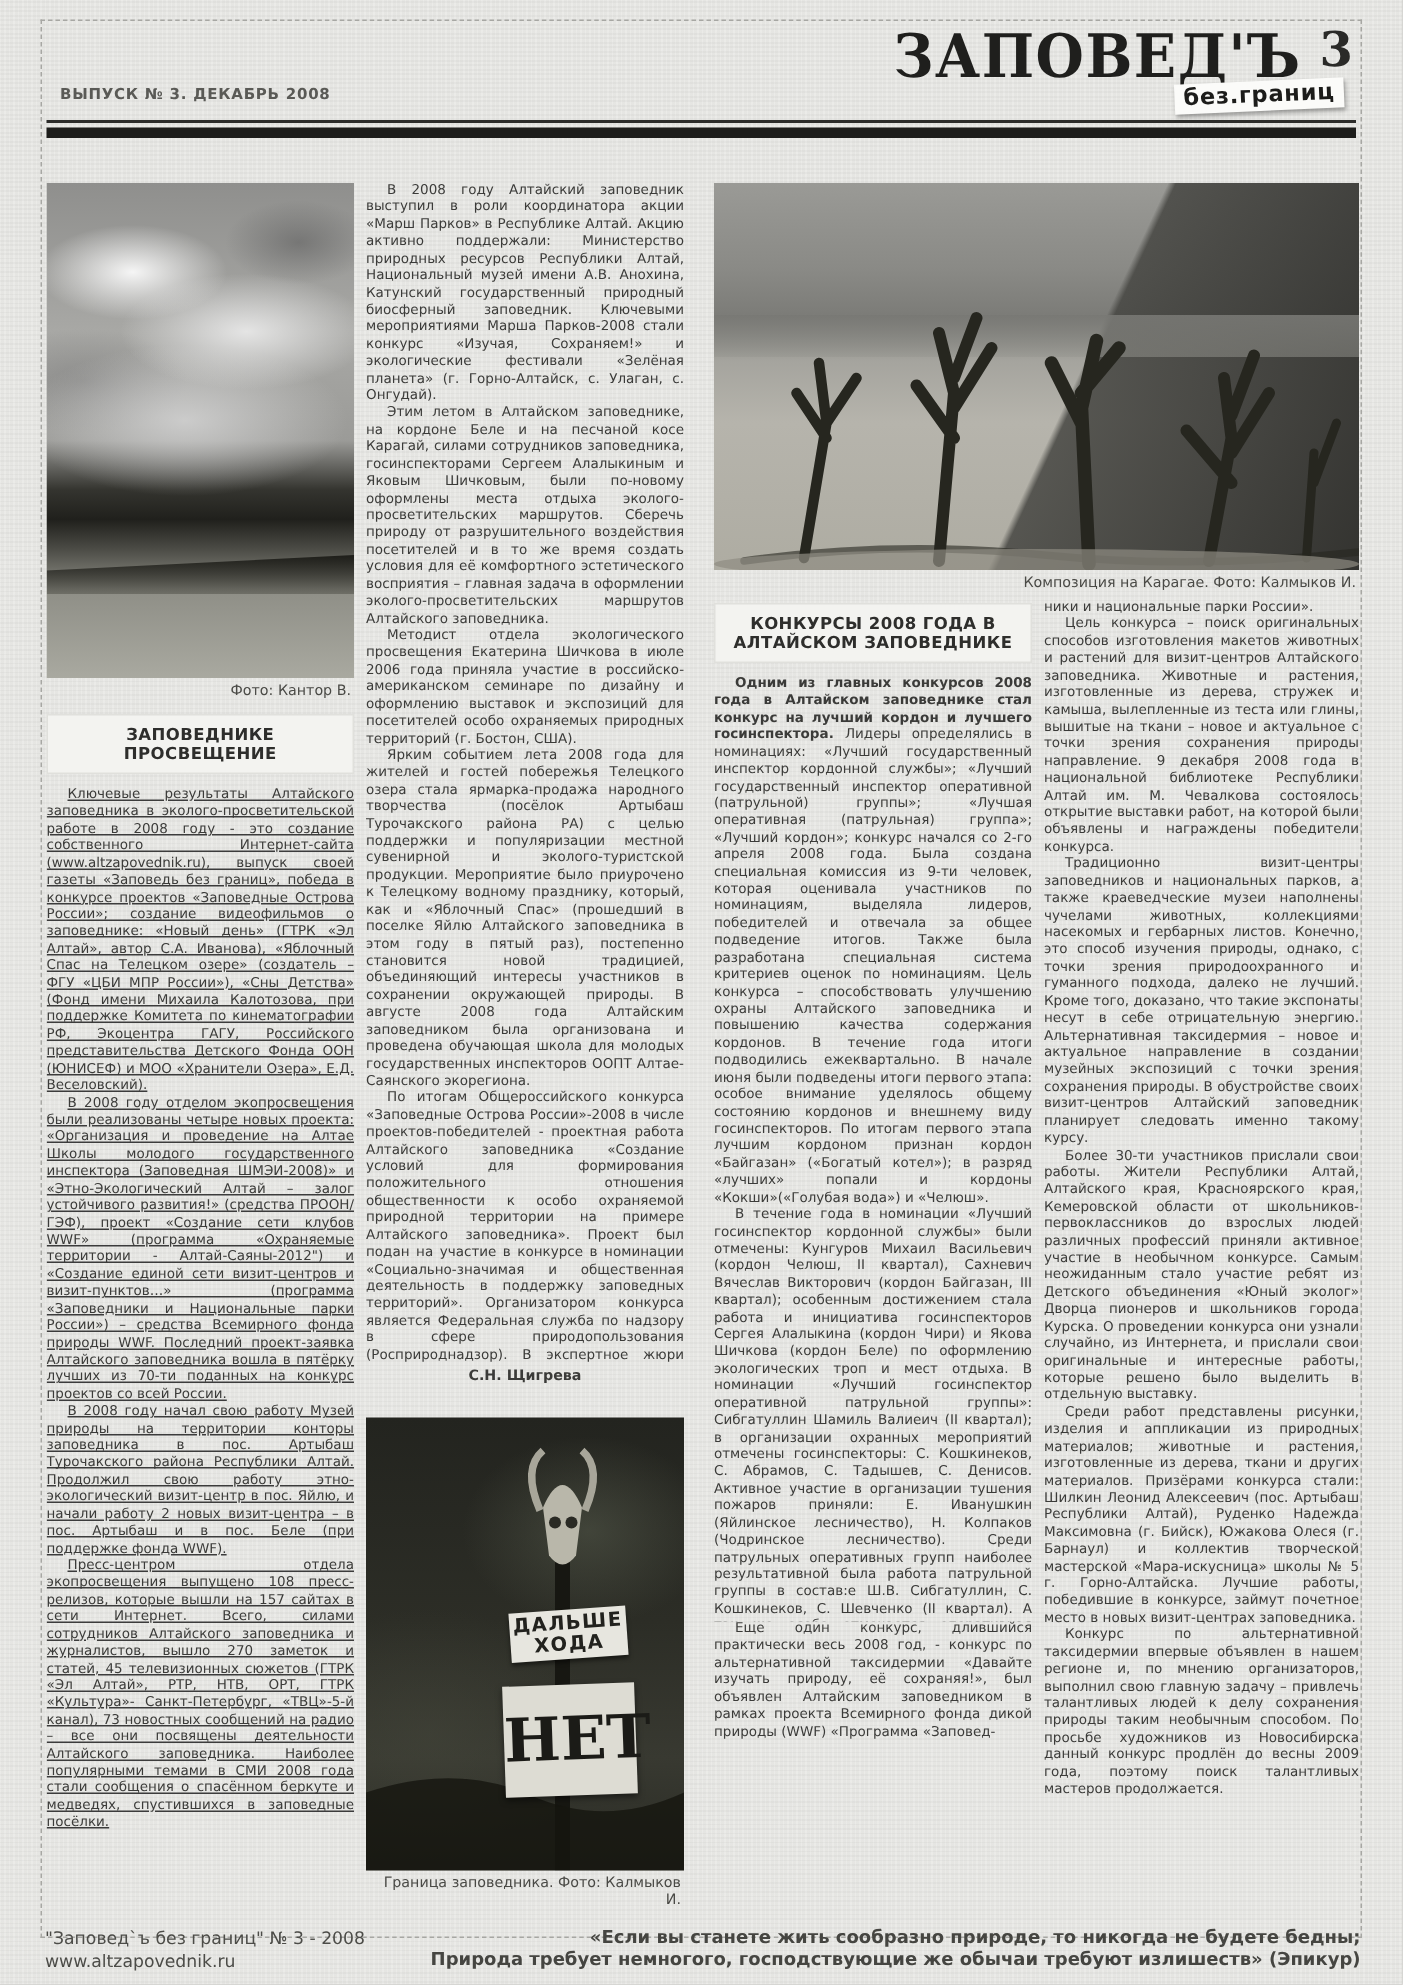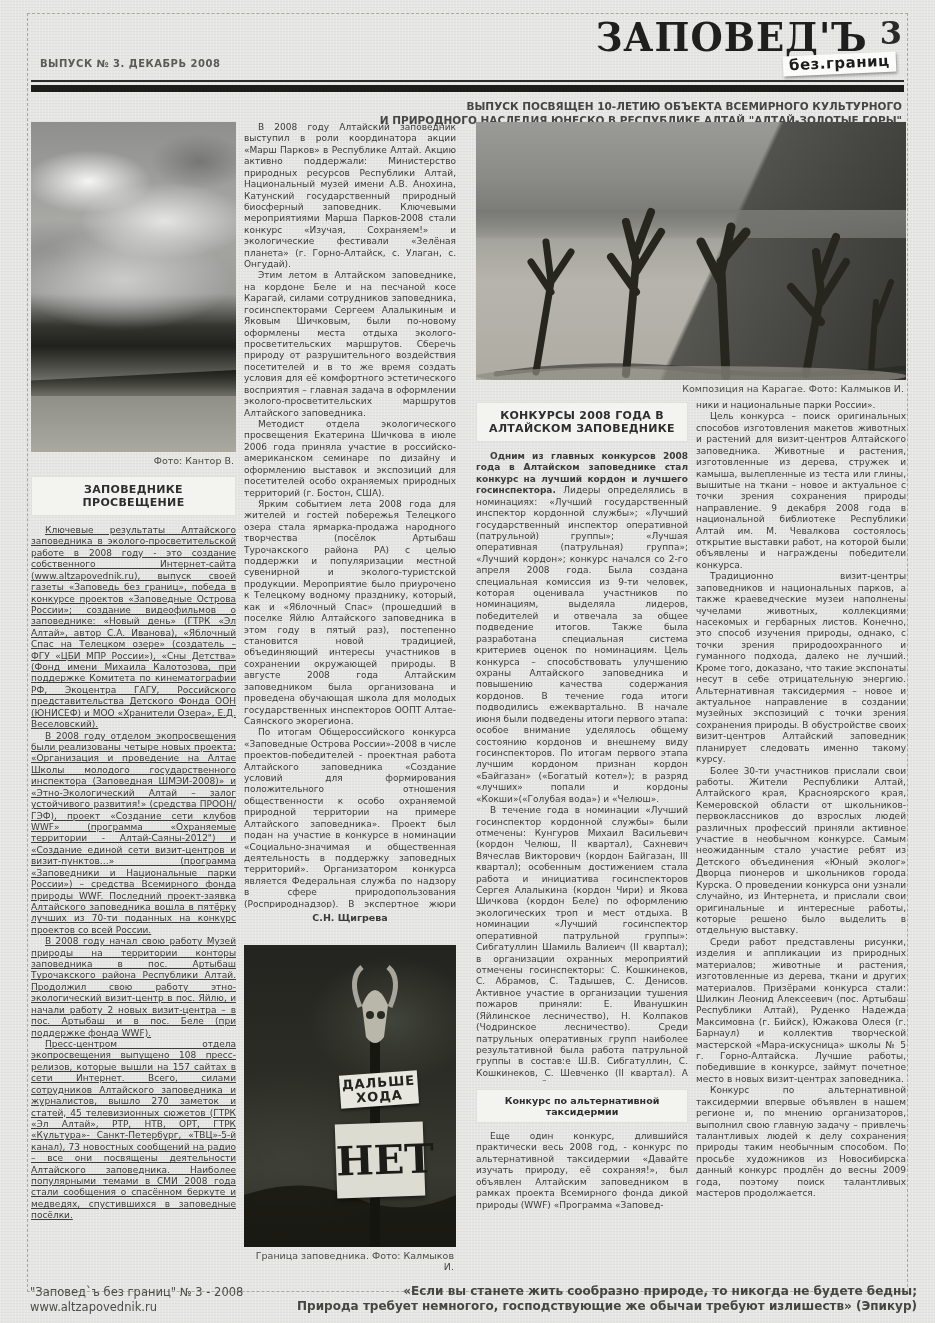--- a/index.html
+++ b/index.html
@@ -86,41 +86,37 @@
     transform:rotate(-4deg); text-align:center; font-weight:bold; color:#22221e;
     font-size:13px; line-height:1.05; letter-spacing:1px; box-shadow:0 2px 3px rgba(0,0,0,.5);
   }
   .sign-lower{
     position:absolute; left:92px; top:178px; width:88px; height:74px; background:#dddcd3;
     transform:rotate(-2deg); text-align:center; font-weight:bold; color:#1b1b17;
     font-size:40px; line-height:74px; font-family:"DejaVu Serif", serif; box-shadow:0 2px 4px rgba(0,0,0,.5);
   }
   
   .footer-left{ position:absolute; left:30px; bottom:8px; font-size:11.5px; color:#4c4c48; line-height:1.3; }
-  .footer-right{ position:absolute; right:18px; bottom:8px; font-size:12px; color:#454541; line-height:1.3; text-align:right; font-weight:bold; }
+  .footer-right{ position:absolute; right:28px; bottom:8px; font-size:12px; color:#454541; line-height:1.3; text-align:right; font-weight:bold; }
 </style>
 </head>
 <body>
 
 <div class="page">
   <div class="content-box">
 
     <div class="hdr">
       <div class="issue-line">ВЫПУСК № 3. ДЕКАБРЬ 2008</div>
       <div class="masthead-wrap">
         <span class="masthead">ЗАПОВЕД'Ъ</span><span class="pageno">3</span>
         <span class="masthead-tag">без.границ</span>
       </div>
     </div>
     <div class="rule-thin"></div>
     <div class="rule-thick"></div>
-    <div class="dedication">
-      <span>ВЫПУСК ПОСВЯЩЕН 10-ЛЕТИЮ ОБЪЕКТА ВСЕМИРНОГО КУЛЬТУРНОГО</span><br>
-      <span>И ПРИРОДНОГО НАСЛЕДИЯ ЮНЕСКО В РЕСПУБЛИКЕ АЛТАЙ "АЛТАЙ-ЗОЛОТЫЕ ГОРЫ"</span>
-    </div>
 
     <div class="main">
 
       <div class="col col1">
         <div class="photo photo-lake">
           <div class="lake-shore"></div>
         </div>
         <div class="photo-caption">Фото: Кантор В.</div>
         <div class="headbox">ЗАПОВЕДНИКЕ ПРОСВЕЩЕНИЕ</div>
         <div style="height:760px; overflow:hidden;text-decoration:underline;">
@@ -181,21 +177,20 @@
         <div class="photo-caption">Композиция на Карагае. Фото: Калмыков И.</div>
 
         <div style="display:flex; margin-top:6px;">
 
           <div class="col" style="width:212px;">
             <div class="headbox" style="margin-top:2px;">КОНКУРСЫ 2008 ГОДА В АЛТАЙСКОМ ЗАПОВЕДНИКЕ</div>
             <div style="height:630px; overflow:hidden;">
               <p class="body"><b>Одним из главных конкурсов 2008 года в Алтайском заповеднике стал конкурс на лучший кордон и лучшего госинспектора.</b><span> Лидеры определялись в номинациях: «Лучший государственный инспектор кордонной службы»; «Лучший государственный инспектор оперативной (патрульной) группы»; «Лучшая оперативная (патрульная) группа»; «Лучший кордон»; конкурс начался со 2-го апреля 2008 года. Была создана специальная комиссия из 9-ти человек, которая оценивала участников по номинациям, выделяла лидеров, победителей и отвечала за общее подведение итогов. Также была разработана специальная система критериев оценок по номинациям. Цель конкурса – способствовать улучшению охраны Алтайского заповедника и повышению качества содержания кордонов. В течение года итоги подводились ежеквартально. В начале июня были подведены итоги первого этапа: особое внимание уделялось общему состоянию кордонов и внешнему виду госинспекторов. По итогам первого этапа лучшим кордоном признан кордон «Байгазан» («Богатый котел»); в разряд «лучших» попали и кордоны «Кокши»(«Голубая вода») и «Челюш».</span></p>
               <p class="body">В течение года в номинации «Лучший госинспектор кордонной службы» были отмечены: Кунгуров Михаил Васильевич (кордон Челюш, II квартал), Сахневич Вячеслав Викторович (кордон Байгазан, III квартал); особенным достижением стала работа и инициатива госинспекторов Сергея Алалыкина (кордон Чири) и Якова Шичкова (кордон Беле) по оформлению экологических троп и мест отдыха. В номинации «Лучший госинспектор оперативной патрульной группы»: Сибгатуллин Шамиль Валиеич (II квартал); в организации охранных мероприятий отмечены госинспекторы: С. Кошкинеков, С. Абрамов, С. Тадышев, С. Денисов. Активное участие в организации тушения пожаров приняли: Е. Иванушкин (Яйлинское лесничество), Н. Колпаков (Чодринское лесничество). Среди патрульных оперативных групп наиболее результативной была работа патрульной группы в состав:е Ш.В. Сибгатуллин, С. Кошкинеков, С. Шевченко (II квартал). А так же особо отмечается оперативная работа патрульных групп Чодринского (С. Тадышев, А. Колпаков, А. Бачимов, О. Чугулов) и Яйлинского лесничеств (Е. Иванушкин, С. Денисов, П. Аронов и А. Волошина) в тушении пожаров.</p>
             </div>
-            <div class="subheadbox">Конкурс по альтернативной таксидермии</div>
             <p class="body">Еще один конкурс, длившийся практически весь 2008 год, - конкурс по альтернативной таксидермии «Давайте изучать природу, её сохраняя!», был объявлен Алтайским заповедником в рамках проекта Всемирного фонда дикой природы (WWF) «Программа «Заповед-</p>
           </div>
           <div class="colgap-s"></div>
 
           <div class="col" style="width:210px; height:884px; overflow:hidden;">
             <p class="body noindent">ники и национальные парки России».</p>
             <p class="body">Цель конкурса – поиск оригинальных способов изготовления макетов животных и растений для визит-центров Алтайского заповедника. Животные и растения, изготовленные из дерева, стружек и камыша, вылепленные из теста или глины, вышитые на ткани – новое и актуальное с точки зрения сохранения природы направление. 9 декабря 2008 года в национальной библиотеке Республики Алтай им. М. Чевалкова состоялось открытие выставки работ, на которой были объявлены и награждены победители конкурса.</p>
             <p class="body">Традиционно визит-центры заповедников и национальных парков, а также краеведческие музеи наполнены чучелами животных, коллекциями насекомых и гербарных листов. Конечно, это способ изучения природы, однако, с точки зрения природоохранного и гуманного подхода, далеко не лучший. Кроме того, доказано, что такие экспонаты несут в себе отрицательную энергию. Альтернативная таксидермия – новое и актуальное направление в создании музейных экспозиций с точки зрения сохранения природы. В обустройстве своих визит-центров Алтайский заповедник планирует следовать именно такому курсу.</p>
             <p class="body">Более 30-ти участников прислали свои работы. Жители Республики Алтай, Алтайского края, Красноярского края, Кемеровской области от школьников-первоклассников до взрослых людей различных профессий приняли активное участие в необычном конкурсе. Самым неожиданным стало участие ребят из Детского объединения «Юный эколог» Дворца пионеров и школьников города Курска. О проведении конкурса они узнали случайно, из Интернета, и прислали свои оригинальные и интересные работы, которые решено было выделить в отдельную выставку.</p>
             <p class="body">Среди работ представлены рисунки, изделия и аппликации из природных материалов; животные и растения, изготовленные из дерева, ткани и других материалов. Призёрами конкурса стали: Шилкин Леонид Алексеевич (пос. Артыбаш Республики Алтай), Руденко Надежда Максимовна (г. Бийск), Южакова Олеся (г. Барнаул) и коллектив творческой мастерской «Мара-искусница» школы № 5 г. Горно-Алтайска. Лучшие работы, победившие в конкурсе, займут почетное место в новых визит-центрах заповедника.</p>

